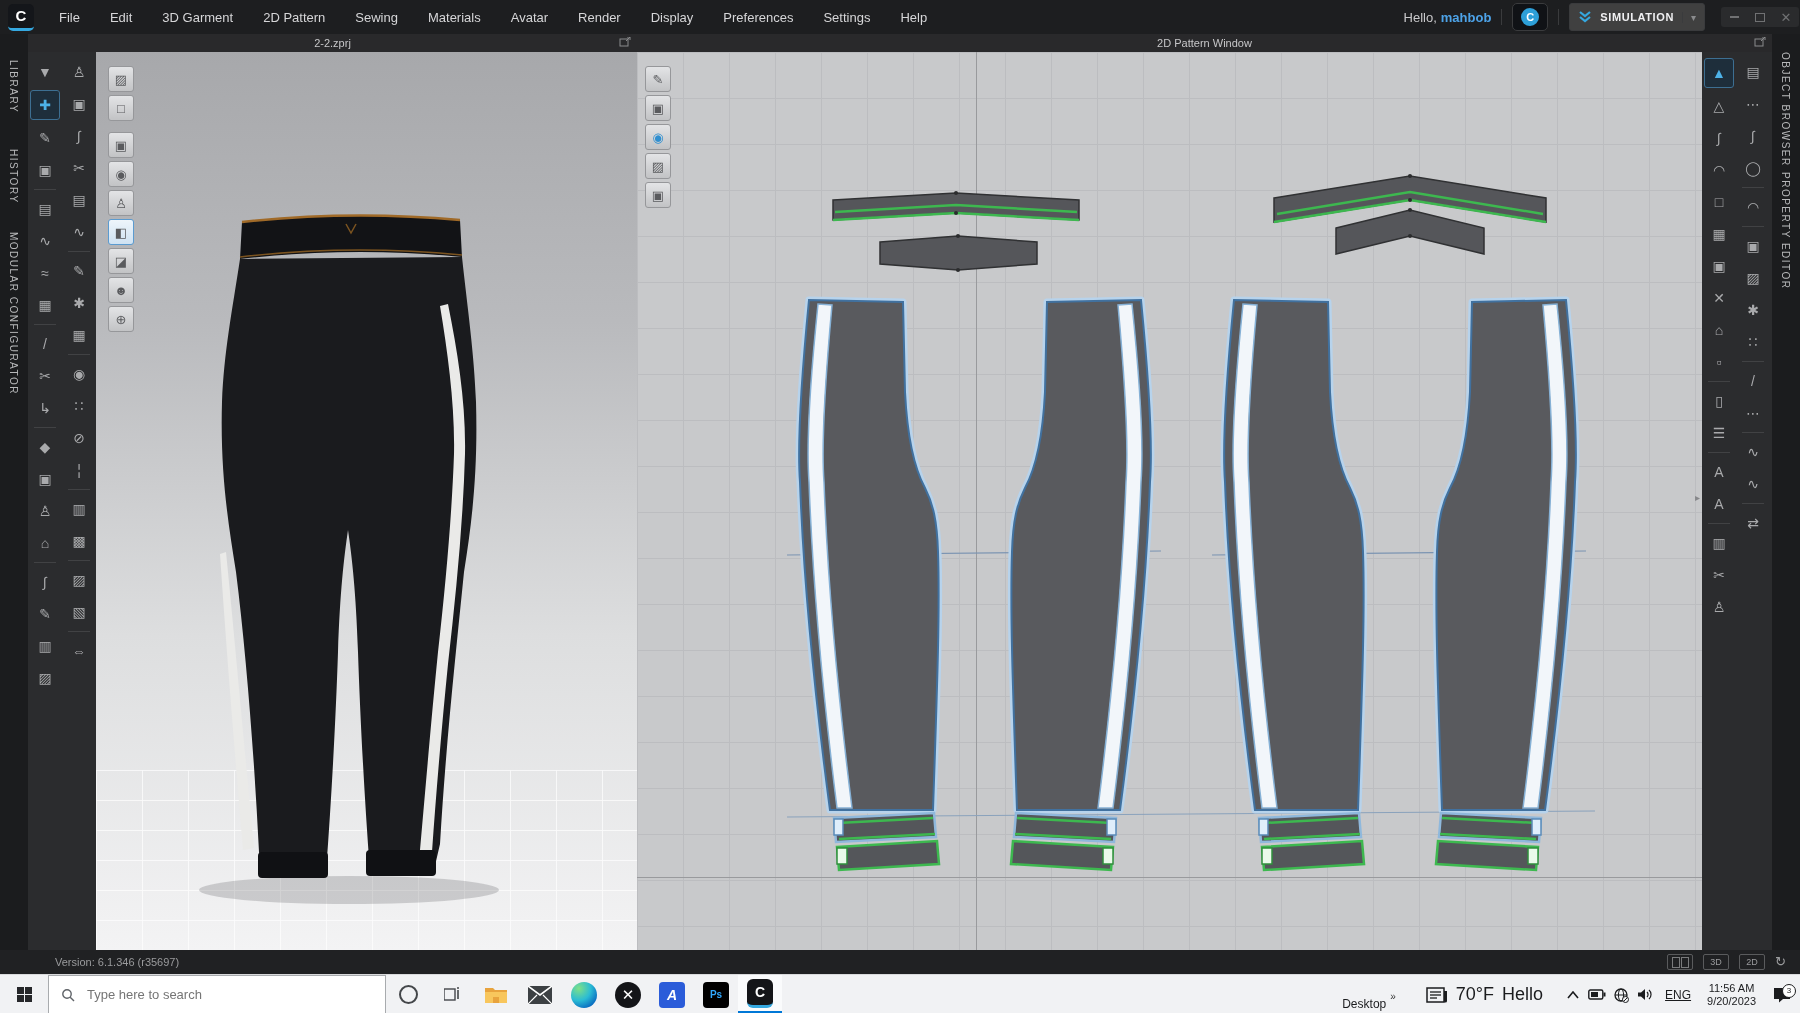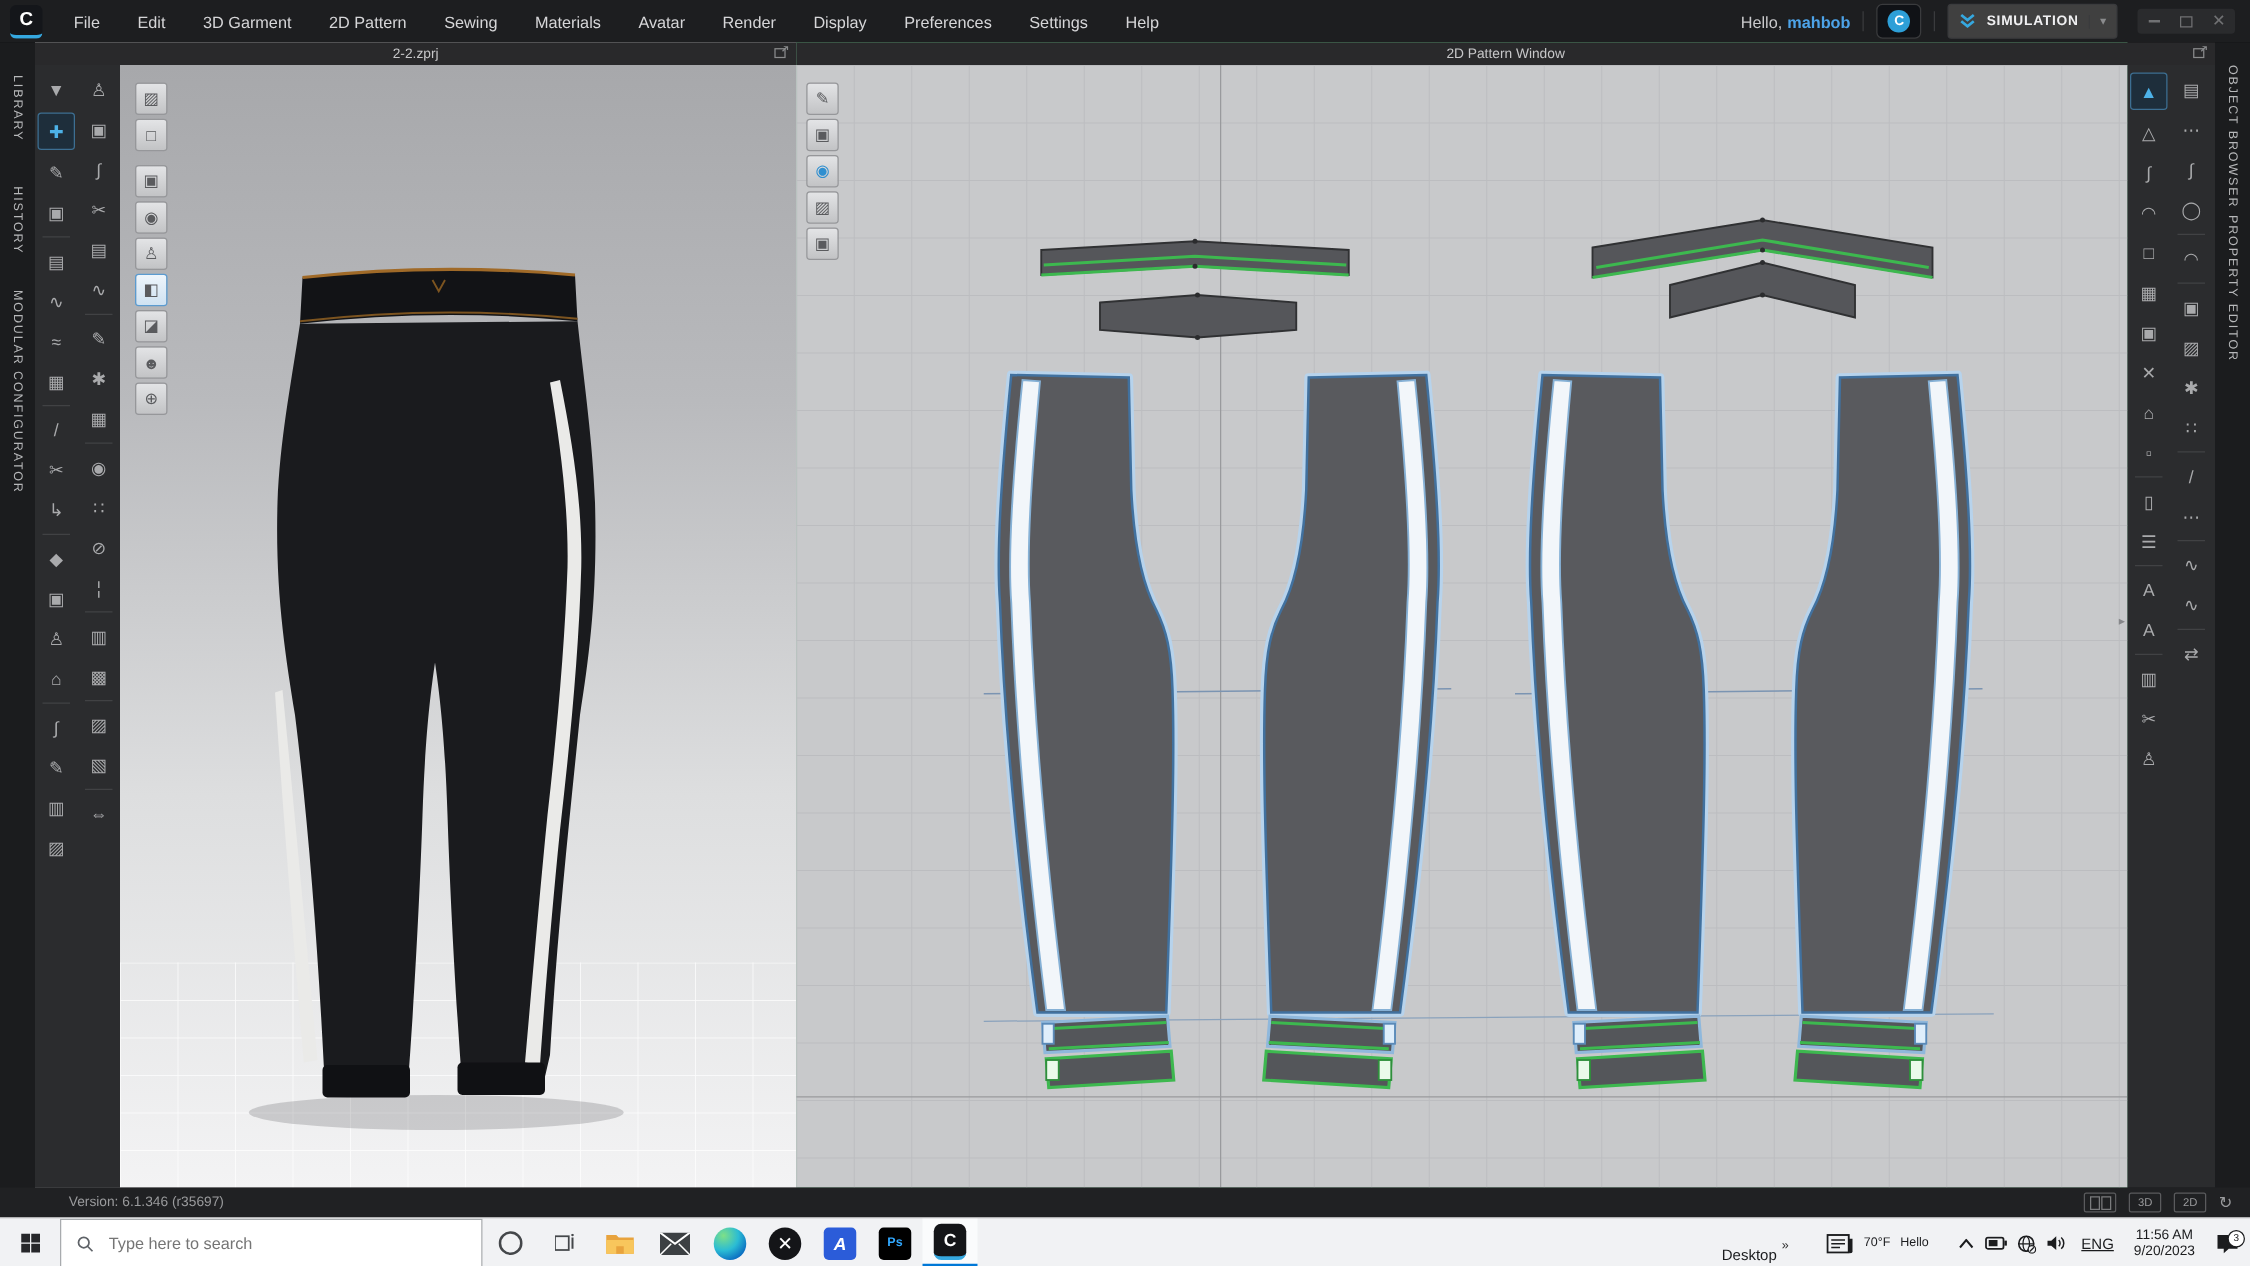--- a/index.html
+++ b/index.html
@@ -7,21 +7,21 @@
   .abs{position:absolute;}
   #stage{position:relative;width:1800px;height:1013px;}
 
   
   #menubar{left:0;top:0;width:1800px;height:34px;background:#1d1e20;border-bottom:1px solid #0c0d0e;
     display:flex;align-items:center;color:#d6d6d8;font-size:13px;}
   #clo-logo{width:26px;height:24px;margin:0 10px 0 8px;background:#14161a;border-radius:5px;
     border-bottom:3px solid #35a8e0;color:#fff;font-weight:bold;font-size:15px;
     display:flex;align-items:center;justify-content:center;}
   .menu-item{padding:0 15px;height:34px;display:flex;align-items:center;cursor:default;}
-  #menu-right{margin-left:auto;display:flex;align-items:center;gap:10px;padding-right:12px;}
+  #menu-right{margin-left:auto;display:flex;align-items:center;gap:10px;padding-right:1px;}
   #greeting{color:#c9c9cb;}
   #greeting b{color:#4da3e8;font-weight:bold;margin-left:4px;}
   .vdiv{width:1px;height:16px;background:#3a3b3d;}
   #cloud-btn{width:34px;height:26px;background:#101216;border:1px solid #3a3b3d;border-radius:5px;
     display:flex;align-items:center;justify-content:center;}
   #cloud-circle{width:18px;height:18px;border-radius:50%;background:#2d9fd8;color:#fff;font-size:11px;
     font-weight:bold;display:flex;align-items:center;justify-content:center;}
   #sim-ctrl{height:26px;background:#404040;border:1px solid #3a3b3d;border-radius:3px;
     display:flex;align-items:center;padding:0 8px;gap:8px;}
   #sim-label{color:#f0f0f2;font-size:11px;font-weight:bold;letter-spacing:.6px;}
@@ -37,21 +37,21 @@
   #rail-right{left:1772px;width:28px;}
   .rail-tab{writing-mode:vertical-rl;color:#b7b8ba;font-size:10px;letter-spacing:1.5px;
     margin:0 auto;display:block;text-align:left;position:absolute;left:8px;white-space:nowrap;}
 
   
   .ptitle{height:18px;background:#29292b;color:#c7c7c9;font-size:11px;display:flex;
     align-items:center;justify-content:center;position:relative;}
   .popout{position:absolute;right:6px;top:3px;width:12px;height:10px;color:#8a8b8d;}
 
   
-  #panel3d{left:28px;top:34px;width:609px;height:916px;background:#e5e5e5;}
+  #panel3d{left:28px;top:34px;width:609px;height:916px;background:#14b8a6;}
   #tb3d{position:absolute;left:0;top:18px;width:68px;height:898px;background:#2b2c2e;display:flex;}
   .toolcol{width:34px;display:flex;flex-direction:column;align-items:center;padding-top:4px;}
   .tool{width:28px;height:28px;margin:2px 0;border-radius:3px;display:flex;align-items:center;
     justify-content:center;color:#a9aaac;font-size:14px;background:transparent;}
   .tool.active{color:#4db2e8;background:#1e2e3b;border:1px solid #3d6f92;}
   .tsep{width:22px;height:1px;background:#414244;margin:3px 0;}
   #vp3d{position:absolute;left:68px;top:18px;width:541px;height:898px;overflow:hidden;
     background:linear-gradient(#a7a8ab 0%,#b9babd 30%,#dddedf 65%,#f3f3f4 100%);}
   #floor{position:absolute;left:0;top:718px;width:541px;height:180px;
     background-image:linear-gradient(rgba(255,255,255,.85) 1px,transparent 1px),
@@ -115,21 +115,21 @@
   .winlogo{display:grid;grid-template-columns:7px 7px;grid-template-rows:7px 7px;gap:1px;}
   .winlogo i{background:#26272a;}
   #searchbox{width:312px;background:#fff;border:1px solid #a8abae;display:flex;align-items:center;
     gap:10px;padding:0 12px;color:#5f6368;font-size:13px;}
   .tbtn{width:44px;display:flex;align-items:center;justify-content:center;}
   .appicon{width:26px;height:26px;border-radius:4px;display:flex;align-items:center;justify-content:center;}
   #clo-task{background:#fafbfc;border-bottom:3px solid #0078d7;}
   #tb-right{margin-left:auto;display:flex;align-items:center;}
   #desktop-toolbar{display:flex;align-items:flex-start;gap:4px;padding:0 30px 0 10px;font-size:12px;position:relative;top:9px;}
   #desktop-toolbar .chev{font-size:10px;color:#333;position:relative;top:-6px;}
-  #weather{display:flex;align-items:center;gap:8px;font-size:10px;padding-right:18px;}
+  #weather{display:flex;align-items:center;gap:8px;font-size:18px;padding-right:18px;}
   .trayicon{width:24px;display:flex;align-items:center;justify-content:center;}
   #lang{font-size:12px;padding:0 8px;text-decoration:underline;}
   #clock{font-size:11px;text-align:center;line-height:13px;padding:0 8px;}
   #notif{width:36px;display:flex;align-items:center;justify-content:center;position:relative;}
   #notif .badge{position:absolute;right:4px;bottom:5px;width:12px;height:12px;border-radius:50%;
     background:#fff;border:1px solid #1b1c1e;font-size:8px;display:flex;align-items:center;justify-content:center;}
 </style>
 </head>
 <body>
 

